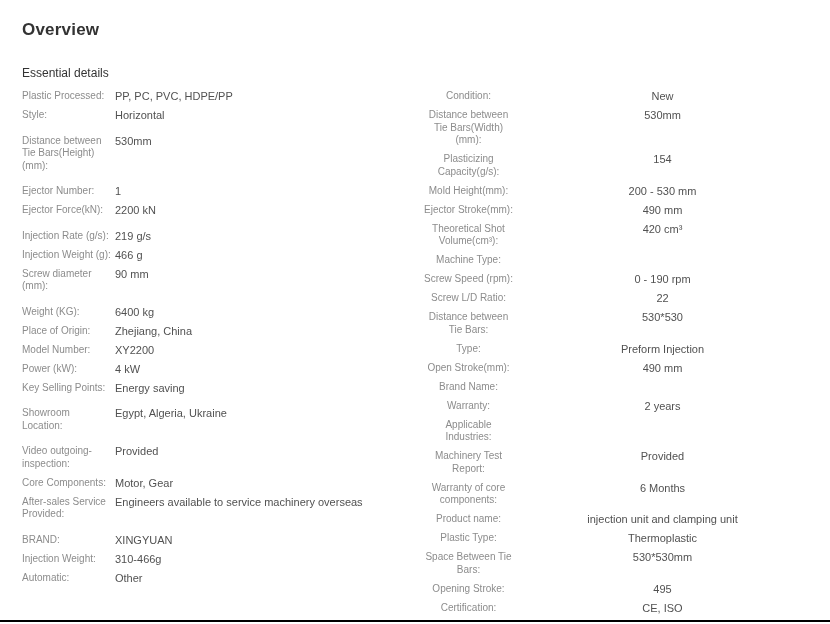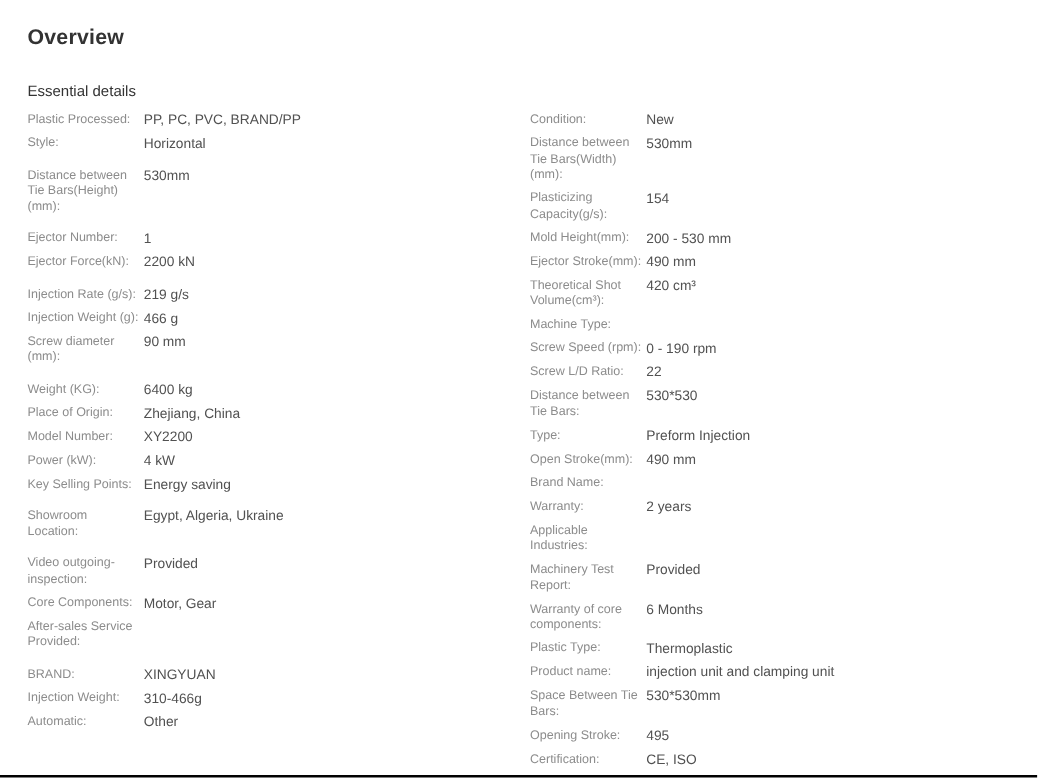--- a/index.html
+++ b/index.html
@@ -17,21 +17,21 @@
     line-height:20px; margin:0;
     letter-spacing:0.2px;
   }
   .section-heading {
     font-size:12px; font-weight:normal; color:#333333;
     line-height:14px; margin:26px 0 10px 0;
   }
   .columns { display:flex; align-items:flex-start;gap:21px; }
   .col { box-sizing:border-box; }
   .col-left  { width:381px; flex:none; padding-right:10px; }
-  .col-right { flex:1; min-width:0; }
+  .col-right { flex:1; min-width:0;text-align:center; }
   .group { margin-bottom:13px; }
   .group:last-child { margin-bottom:0; }
   .row { display:flex; align-items:flex-start; margin-bottom:6.5px; }
   .lbl {
     flex:none; width:93px; box-sizing:border-box; padding-right:4px;
     font-size:10px; color:#8c8c8c; line-height:12.5px;
     word-wrap:break-word;
   }
   .val {
     flex:1; min-width:0;
@@ -48,21 +48,21 @@
 
 <div class="page">
   <h1 class="page-title">Overview</h1>
   <div class="section-heading">Essential details</div>
 
   <div class="columns">
     <div class="col col-left">
         <div class="group">
           <div class="row">
             <span class="lbl">Plastic Processed:</span>
-            <span class="val">PP, PC, PVC, BRAND/PP</span>
+            <span class="val">PP, PC, PVC, HDPE/PP</span>
           </div>
           <div class="row">
             <span class="lbl">Style:</span>
             <span class="val">Horizontal</span>
           </div>
         </div>
         <div class="group">
           <div class="row">
             <span class="lbl">Distance between Tie Bars(Height) (mm):</span>
             <span class="val">530mm</span>
@@ -124,20 +124,21 @@
           <div class="row">
             <span class="lbl">Video outgoing-inspection:</span>
             <span class="val">Provided</span>
           </div>
           <div class="row">
             <span class="lbl">Core Components:</span>
             <span class="val">Motor, Gear</span>
           </div>
           <div class="row">
             <span class="lbl">After-sales Service Provided:</span>
+            <span class="val">Engineers available to service machinery overseas</span>
           </div>
         </div>
         <div class="group">
           <div class="row">
             <span class="lbl">BRAND:</span>
             <span class="val">XINGYUAN</span>
           </div>
           <div class="row">
             <span class="lbl">Injection Weight:</span>
             <span class="val">310-466g</span>
@@ -210,28 +211,28 @@
           </div>
           <div class="row">
             <span class="lbl">Machinery Test Report:</span>
             <span class="val">Provided</span>
           </div>
           <div class="row">
             <span class="lbl">Warranty of core components:</span>
             <span class="val">6 Months</span>
           </div>
           <div class="row">
+            <span class="lbl">Product name:</span>
+            <span class="val">injection unit and clamping unit</span>
+          </div>
+          <div class="row">
             <span class="lbl">Plastic Type:</span>
             <span class="val">Thermoplastic</span>
           </div>
           <div class="row">
-            <span class="lbl">Product name:</span>
-            <span class="val">injection unit and clamping unit</span>
-          </div>
-          <div class="row">
             <span class="lbl">Space Between Tie Bars:</span>
             <span class="val">530*530mm</span>
           </div>
           <div class="row">
             <span class="lbl">Opening Stroke:</span>
             <span class="val">495</span>
           </div>
           <div class="row">
             <span class="lbl">Certification:</span>
             <span class="val">CE, ISO</span>

